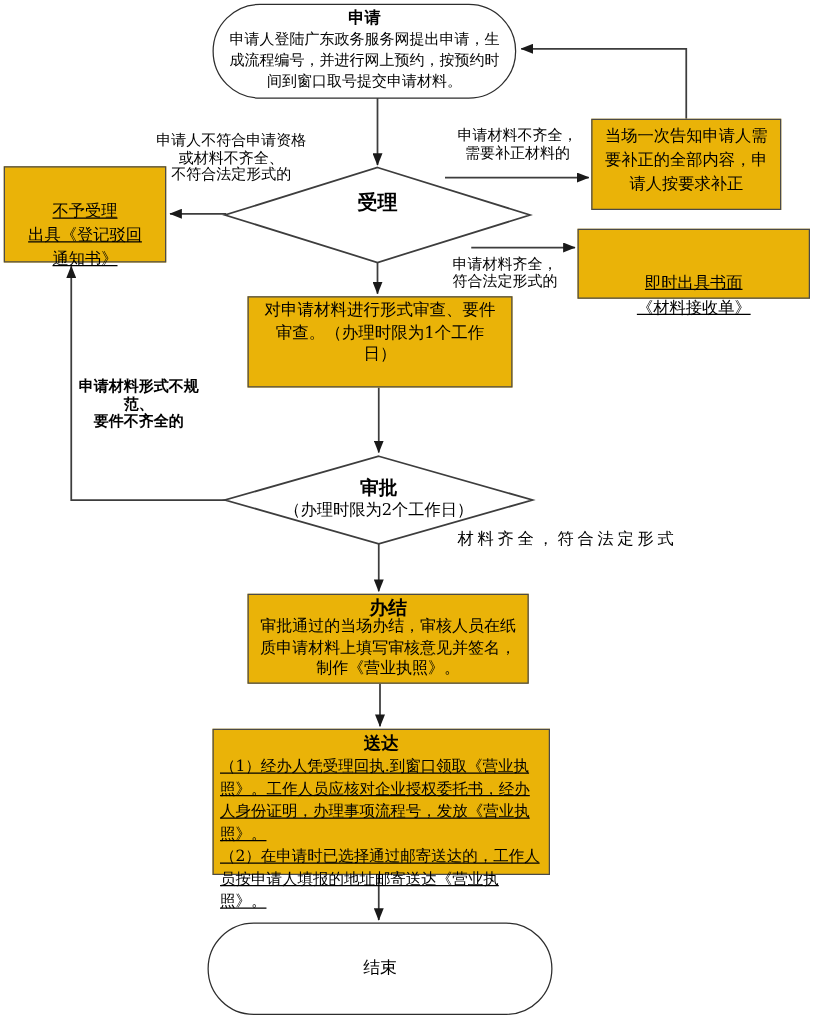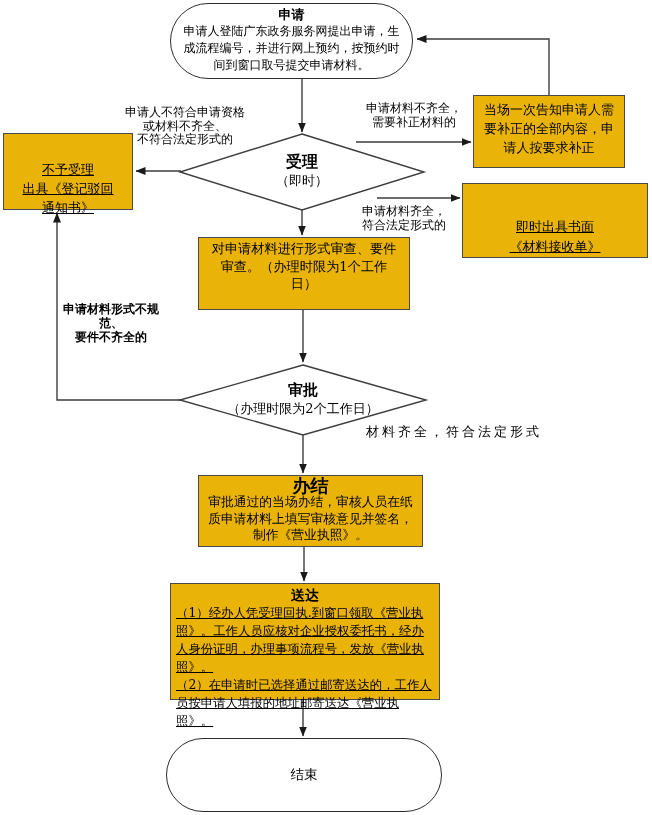--- a/index.html
+++ b/index.html
@@ -31,33 +31,33 @@
   #accept-label { position:absolute; left:222px; top:151px; width:160px; text-align:center; }
   #accept-label .title { font-size:16px; line-height:21px; }
   #accept-label .sub   { font-size:13px; line-height:18px; }
 
   #reject  { left:3px; top:133px; width:130px; height:77px; padding-top:7px;
              font-size:13px; line-height:19px; }
 
   #inform  { left:473px; top:95px; width:152px; height:73px; padding:4px 5px 0;
              font-size:13px; line-height:19px; }
 
-  #receipt { left:462px; top:183px; width:186px; height:75px; padding-top:13px;
+  #receipt { left:462px; top:183px; width:186px; height:56px; padding-top:13px;
              font-size:13px; line-height:20px; }
 
   #review  { left:198px; top:237px; width:212px; height:73px; padding:2px 9px 0; }
   #review .title { font-size:13.5px; line-height:17px; }
   #review .body  { font-size:13.2px; line-height:17.5px; }
 
   #approve-label { position:absolute; left:203px; top:381px; width:200px; text-align:center; }
   #approve-label .title { font-size:15px; line-height:19px; }
   #approve-label .sub   { font-size:13px; line-height:17px; }
 
   #complete { left:198px; top:475px; width:225px; height:72px; padding:2px 4px 0; }
-  #complete .title { font-size:18px; line-height:16px; }
+  #complete .title { font-size:15px; line-height:16px; }
   #complete .body  { font-size:12.8px; line-height:16.5px; }
 
   #deliver { left:170px; top:583px; width:270px; height:117px; padding:2px 5px 0; }
   #deliver .title { font-size:14px; line-height:18px; }
   #deliver .body  { font-size:12.4px; line-height:18px; text-align:left; }
 
   #end { left:166px; top:738px; width:276px; height:74px; border-radius:37px;
          font-size:13.5px; line-height:71px; }
 
   
@@ -98,21 +98,20 @@
     </g>
   </svg>
 
   <div id="start" class="stadium">
     <div class="title">申请</div>
     <div class="body">申请人登陆广东政务服务网提出申请，生成流程编号，并进行网上预约，按预约时间到窗口取号提交申请材料。</div>
   </div>
 
   <div id="accept-label">
     <div class="title">受理</div>
-    <div class="sub">（即时）</div>
   </div>
 
   <div id="reject" class="node pre">
     <span>不予受理
 出具《登记驳回
 通知书》</span>
   </div>
 
   <div id="inform" class="node">
     <span>当场一次告知申请人需要补正的全部内容，申请人按要求补正</span>

